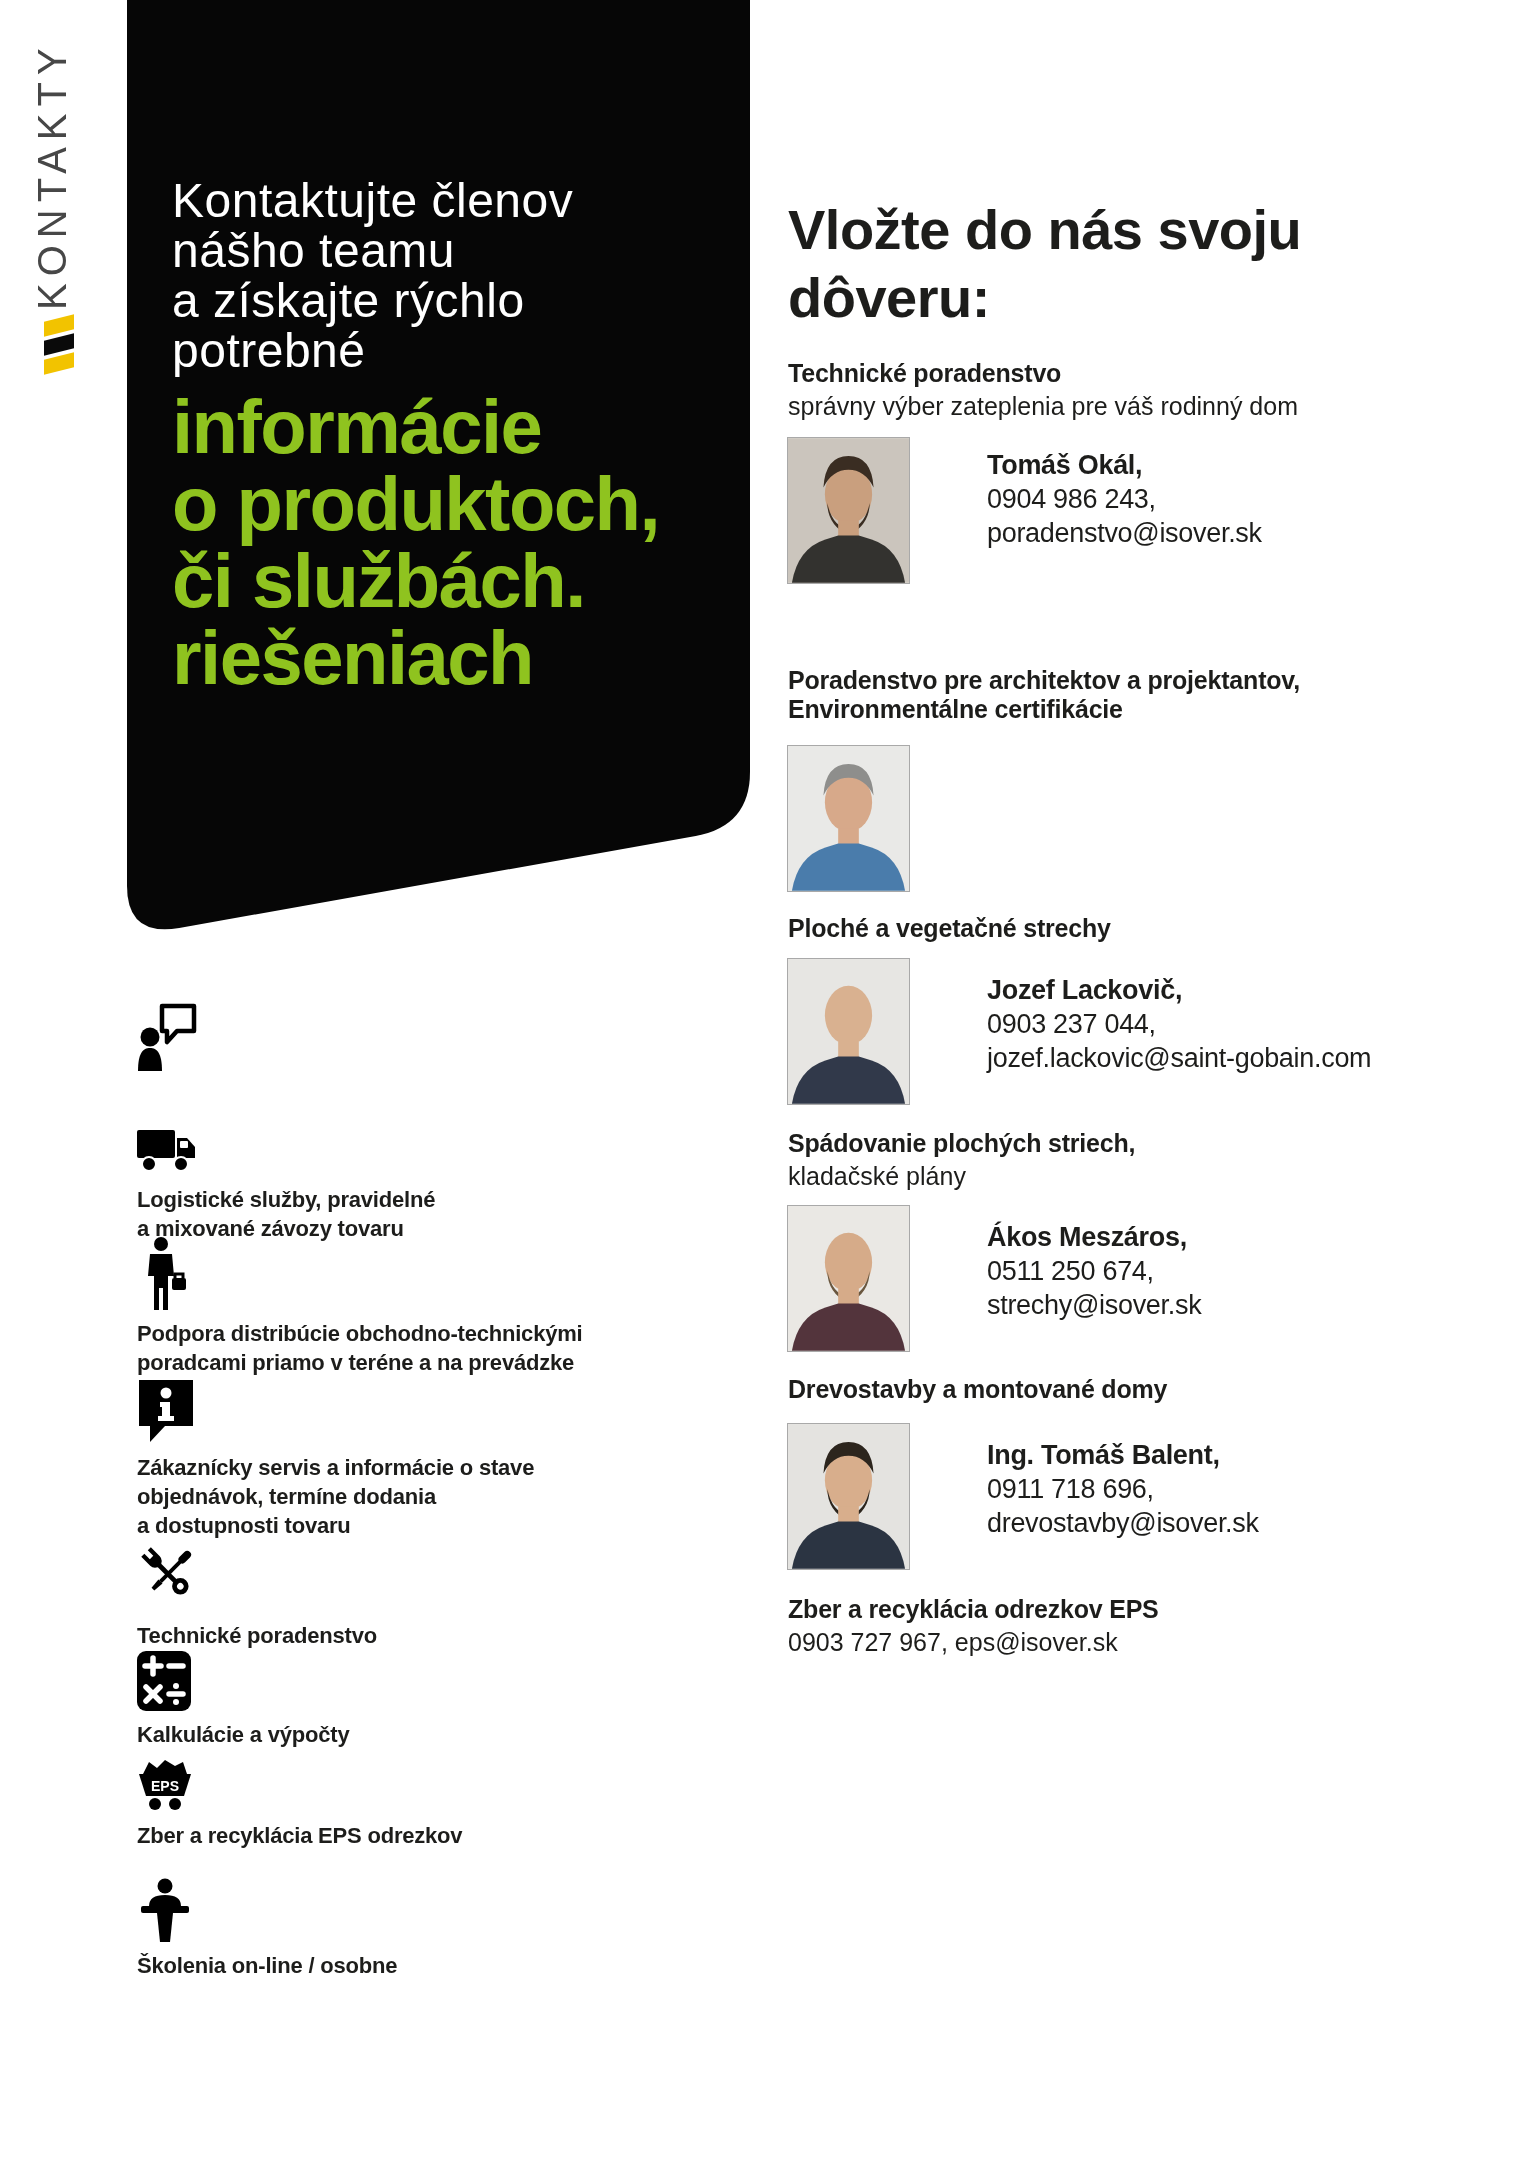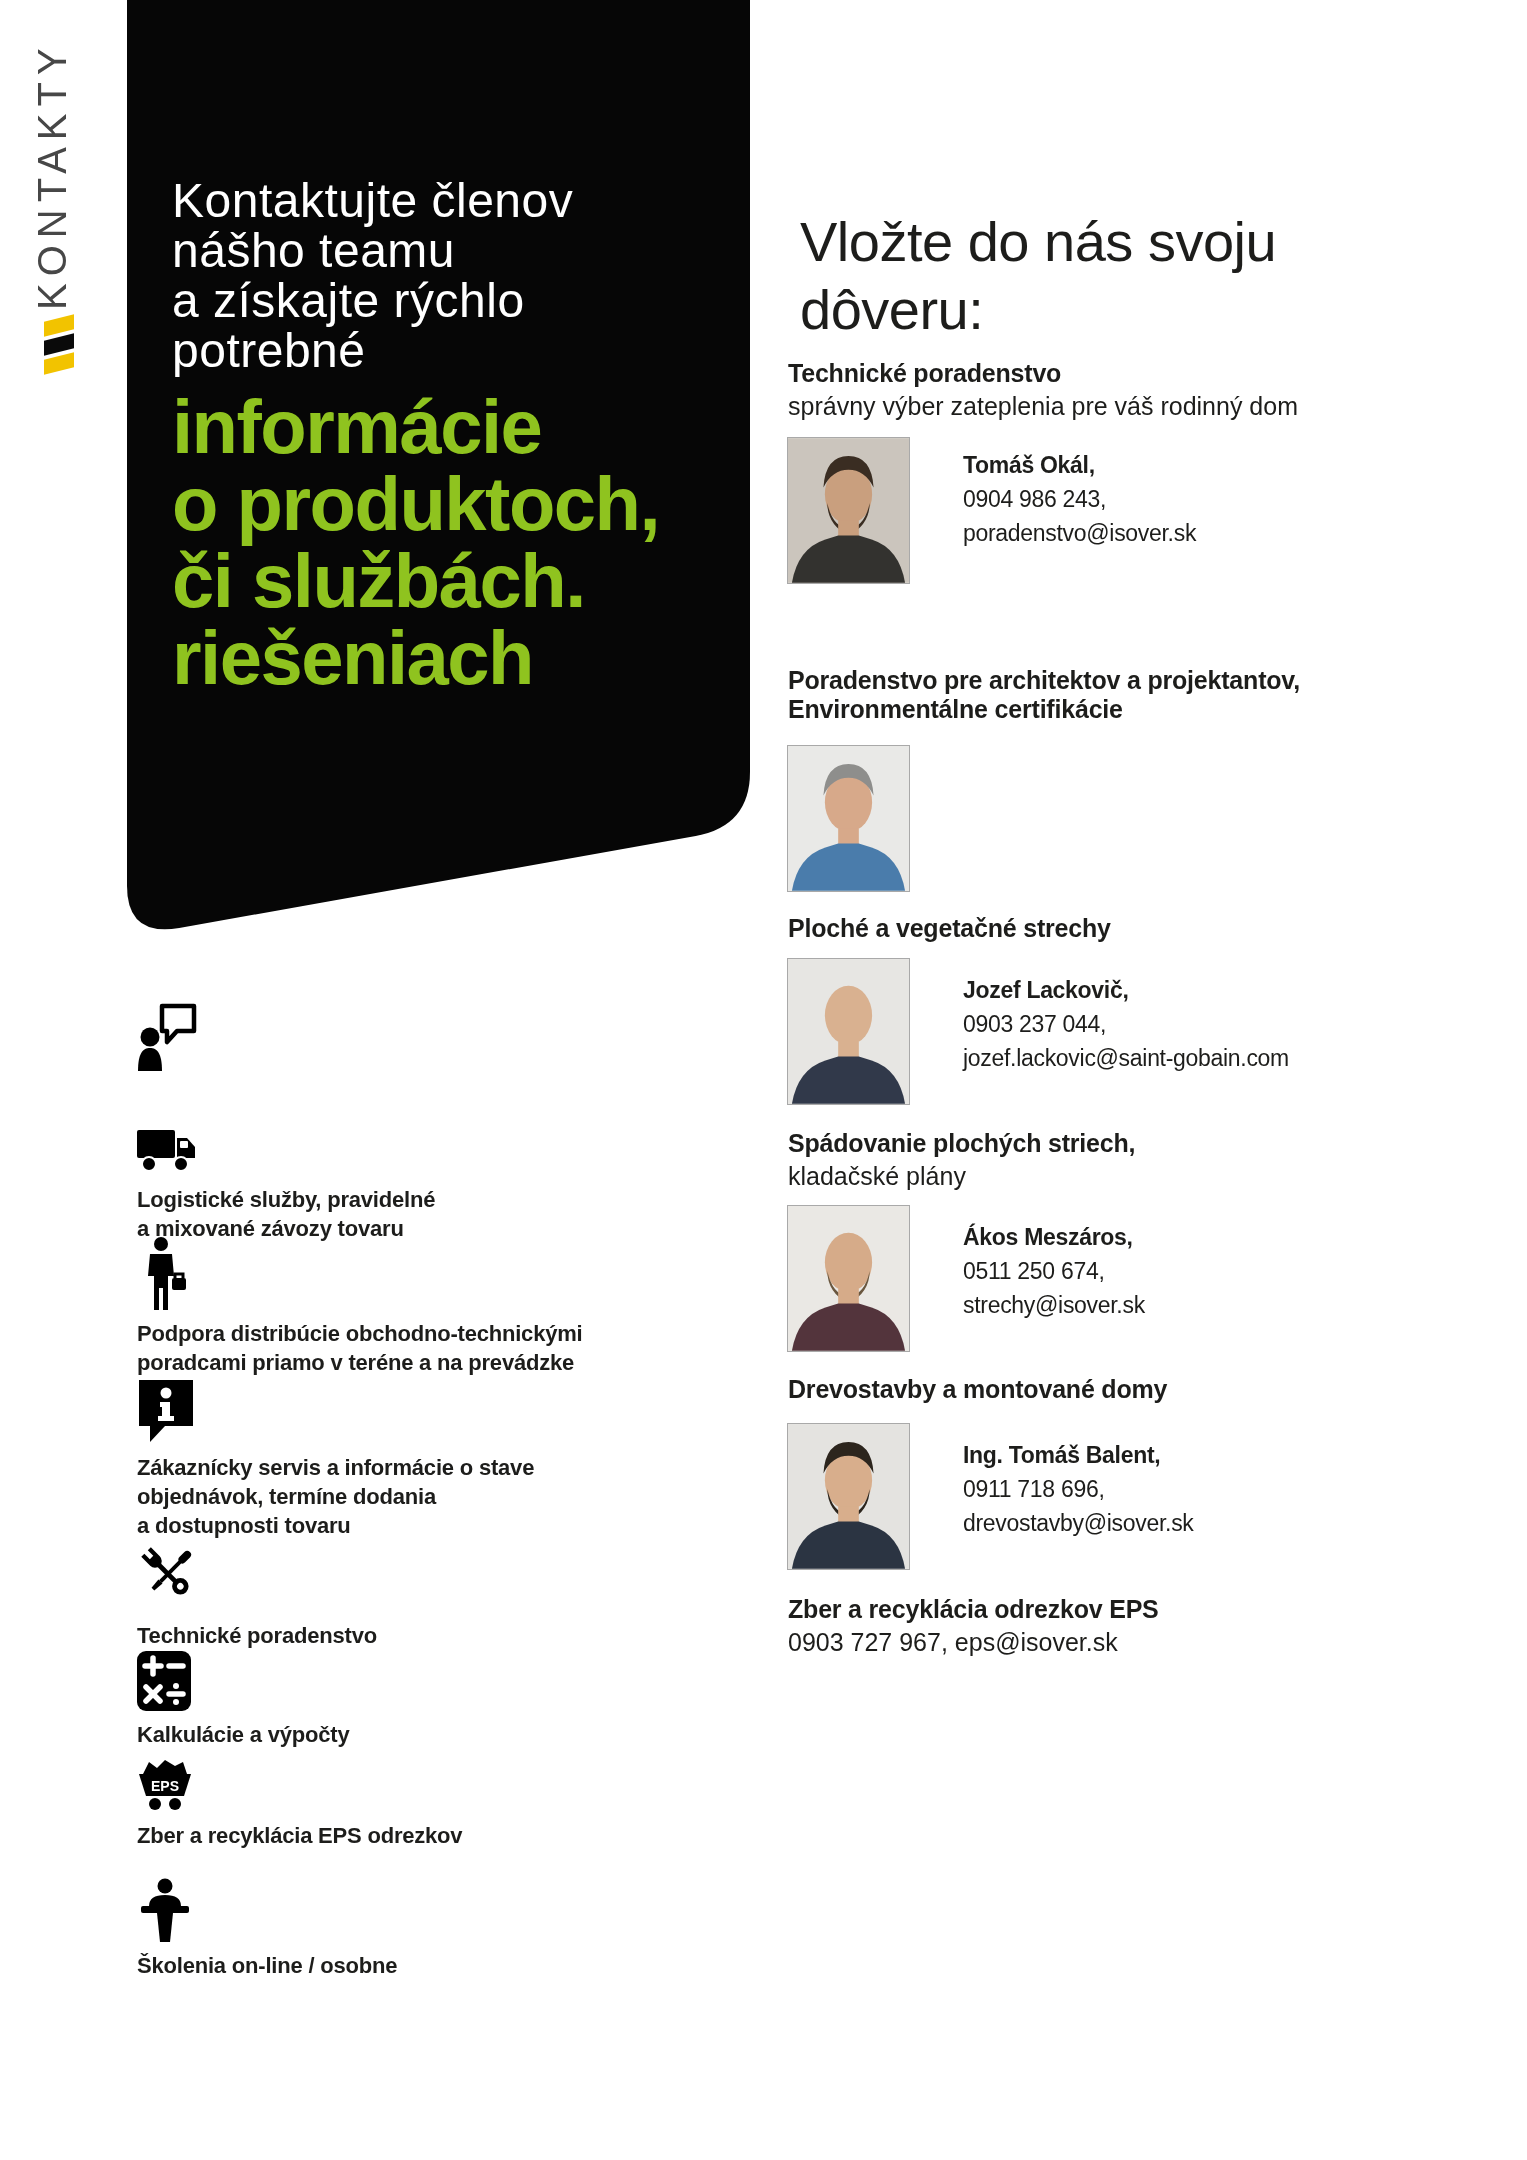--- a/index.html
+++ b/index.html
@@ -26,26 +26,26 @@
 
   
   .svc{position:absolute;left:137px;width:560px;}
   .svc .ic{display:block;fill:#000;}
   .svc-label{margin-top:9px;font-size:22px;line-height:29px;font-weight:700;letter-spacing:-0.2px;white-space:nowrap;}
   .svc1{top:1001px}.svc2{top:1120px}.svc3{top:1236px}.svc4{top:1380px}
   .svc5{top:1543px}.svc6{top:1651px}.svc7{top:1754px}.svc8{top:1878px}
   .svc5 .svc-label{margin-top:16px;}
 
   
-  .contacts-heading{position:absolute;left:788px;top:196px;margin:12px;
-                    font-size:56px;line-height:68px;font-weight:400;color:#1d1d1b;letter-spacing:-0.5px;}
+  .contacts-heading{position:absolute;left:788px;top:196px;margin:0;
+                    font-size:56px;line-height:68px;font-weight:700;color:#1d1d1b;letter-spacing:-0.5px;}
   .sec-title{position:absolute;left:788px;font-size:25px;line-height:29px;font-weight:700;letter-spacing:-0.2px;white-space:nowrap;}
   .sec-sub{position:absolute;left:788px;font-size:25px;line-height:29px;font-weight:400;white-space:nowrap;}
   .sec-line{position:absolute;left:788px;font-size:25px;line-height:29px;font-weight:400;white-space:nowrap;}
-  .contact{position:absolute;left:963px;font-size:23px;line-height:34px;letter-spacing:-0.3px;white-space:nowrap;}
+  .contact{position:absolute;left:987px;font-size:27px;line-height:34px;letter-spacing:-0.3px;white-space:nowrap;}
   .cname{font-weight:700;}
   .photo{position:absolute;left:787px;width:123px;height:147px;border:1px solid #a9a9a9;box-sizing:border-box;background:#e8e8e6;}
   .photo svg{display:block;width:100%;height:100%;}
   .pbg{fill:var(--bg);} .pskin{fill:var(--skin);} .phair,.pbeard{fill:var(--hair);} .pshirt{fill:var(--shirt);}
   .bald .phair{display:none;} .nobeard .pbeard{display:none;}
   .ph-okal{--bg:#cbc5bd;--hair:#3a2d22;--skin:#c99f7e;--shirt:#33322f;}
   .ph-balent{--bg:#e9e9e7;--hair:#8e8e8c;--skin:#d7a98a;--shirt:#4a7cab;}
   .ph-lackovic{--bg:#e7e6e3;--hair:#c8b49a;--skin:#d9b190;--shirt:#31394a;}
   .ph-meszaros{--bg:#eae8e4;--hair:#6a573f;--skin:#d6ab89;--shirt:#53343c;}
   .ph-kivader{--bg:#e4e3e0;--hair:#2c251d;--skin:#d8ae8c;--shirt:#2b3442;}

